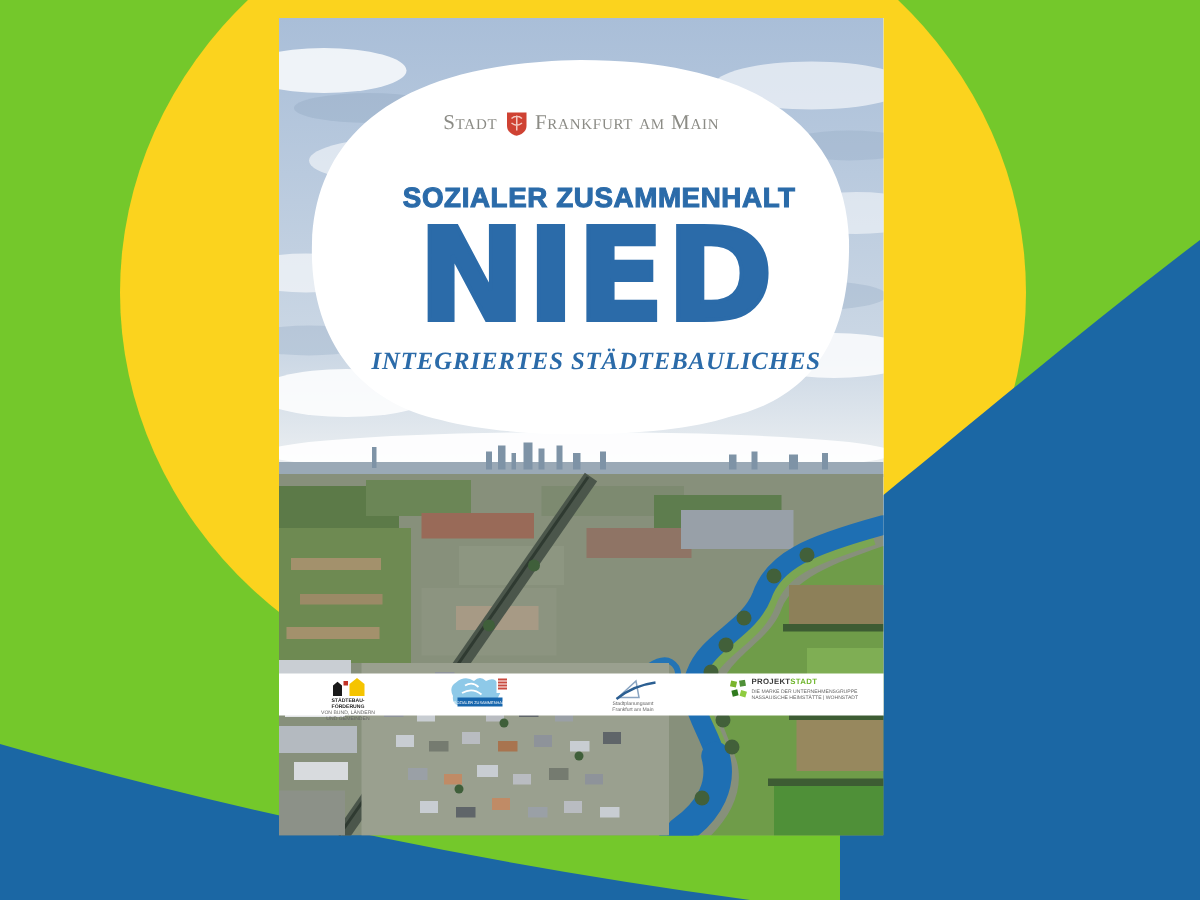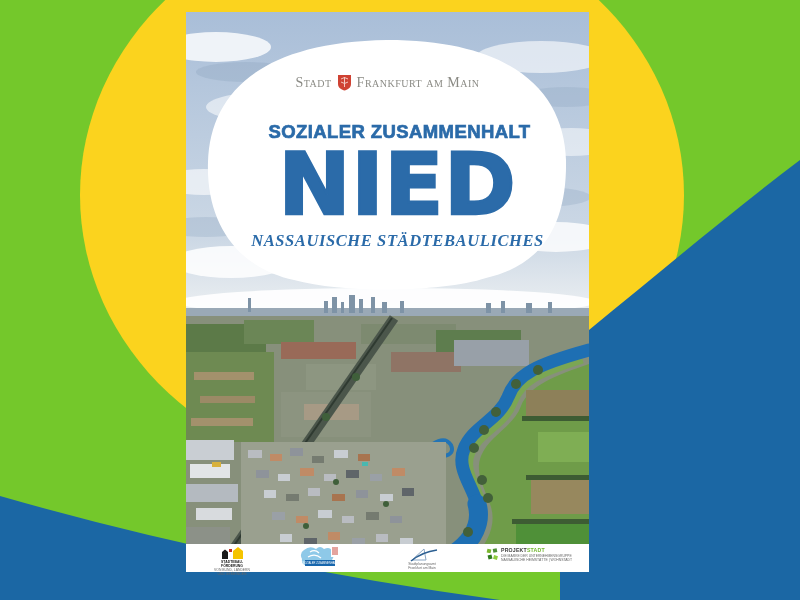--- a/index.html
+++ b/index.html
@@ -1,21 +1,21 @@
 <!DOCTYPE html>
 <html><head>
 <meta charset="utf-8">
 <style>
   html,body{margin:0;padding:0;}
   body{width:800px;height:600px;overflow:hidden;position:relative;
        font-family:"Liberation Sans",sans-serif;background:#74c82b;}
   #stage{position:absolute;inset:0;width:800px;height:600px;}
   .bg{position:absolute;left:0;top:0;}
   
-  .cover{position:absolute;left:186px;top:12px;width:403px;height:560px;
+  .cover{position:absolute;left:186px;top:12px;width:403px;height:465px;
          background:#fff;}
   .photo{position:absolute;left:0;top:0;}
   .overlay{position:absolute;left:0;width:100%;text-align:center;color:#2b6ba9;}
   .publisher{top:62px;display:flex;align-items:center;justify-content:center;
              gap:5px;color:#8b8b85;font-family:"Liberation Serif",serif;
              font-variant:small-caps;font-size:14px;letter-spacing:.5px;}
   .publisher .big{font-size:14px;}
   .kicker{top:109px;font-size:18.5px;font-weight:bold;letter-spacing:.4px;
           -webkit-text-stroke:.7px #2b6ba9;padding-left:12px;}
   .title{top:129px;font-size:86px;line-height:1;font-weight:bold;
@@ -215,21 +215,21 @@
         <path d="M4,5 q3.5,-3 7,0 M4,8 q3.5,3 7,0 M7.5,3 v10" stroke="#f3c9c2" stroke-width="1" fill="none"></path>
       </svg>
       <span class="big">Frankfurt am Main</span>
     </div>
 
     <div class="overlay kicker">SOZIALER ZUSAMMENHALT</div>
 
     <div class="overlay title">NIED</div>
 
     <div class="overlay subtitle">
-      <div>NASSAUISCHE STÄDTEBAULICHES</div>
+      <div>INTEGRIERTES STÄDTEBAULICHES</div>
     </div>
 
     <div class="footer">
 
       <div class="logo l1">
         <svg width="34" height="14" viewBox="0 0 34 14">
           <polygon points="7,13 7,6 10,3.5 13,6 13,13" fill="#1a1a1a"></polygon>
           <rect x="14" y="3" width="3" height="3" fill="#c23327"></rect>
           <polygon points="18,13 18,5 23,1 28,5 28,13" fill="#f5c400"></polygon>
         </svg>

